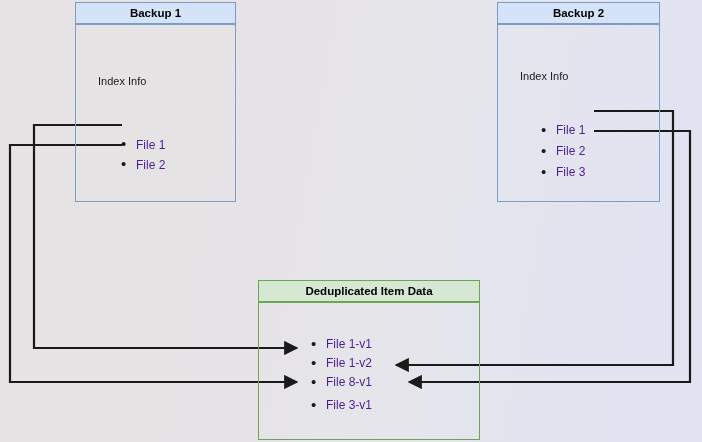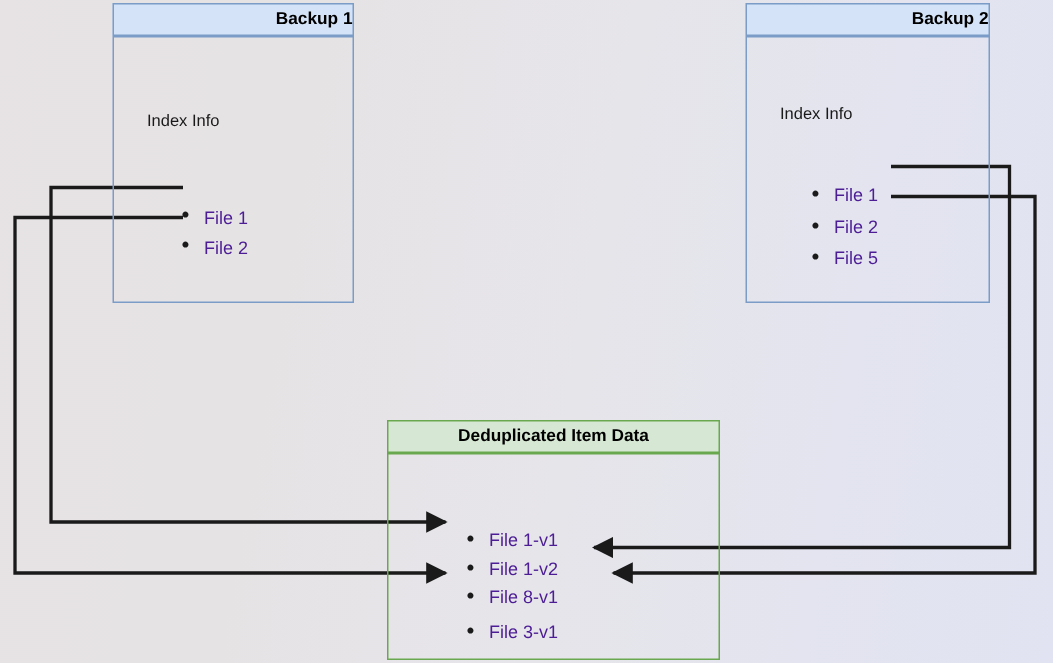--- a/index.html
+++ b/index.html
@@ -44,21 +44,20 @@
   .node .body {
     box-sizing: border-box;
     position: relative;
     border-top: none;
   }
 
   
   .blue .hdr {
     background: #d4e3f7;
     border: 1px solid #7a9cc6;
-    text-align: right;
   }
   .blue .body {
     background: transparent;
     border: 1px solid #7a9cc6;
   }
 
   
   .green .hdr {
     background: #d6e8d3;
     border: 1px solid #6aa84f;
@@ -107,21 +106,21 @@
   
   #backup2 { left: 497px; top: 2px; width: 163px; height: 200px; }
   #backup2 .body { height: 178px; }
   #backup2 .index-label { left: 22px; top: 45px; }
   #backup2 .items { left: 43px; top: 95px; }
   #backup2 .items li { height: 21px; line-height: 21px; }
 
   
   #dedup { left: 258px; top: 280px; width: 222px; height: 160px; }
   #dedup .body { height: 138px; }
-  #dedup .items { left: 52px; top: 48px; }
+  #dedup .items { left: 52px; top: 32px; }
   #dedup .items li { height: 19px; line-height: 19px; }
   #dedup .items li.gap { margin-top: 4px; }
 </style>
 </head>
 <body>
 
 <div id="stage">
 
   <svg id="wires" viewBox="0 0 702 442" width="702" height="442" xmlns="http://www.w3.org/2000/svg">
     <defs>
@@ -148,21 +147,21 @@
     </div>
   </div>
 
   <div class="node blue" id="backup2">
     <div class="hdr">Backup 2</div>
     <div class="body">
       <div class="index-label">Index Info</div>
       <ul class="items">
         <li>File 1</li>
         <li>File 2</li>
-        <li>File 5</li>
+        <li>File 3</li>
       </ul>
     </div>
   </div>
 
   <div class="node green" id="dedup">
     <div class="hdr">Deduplicated Item Data</div>
     <div class="body">
       <ul class="items">
         <li>File 1-v1</li>
         <li>File 1-v2</li>

